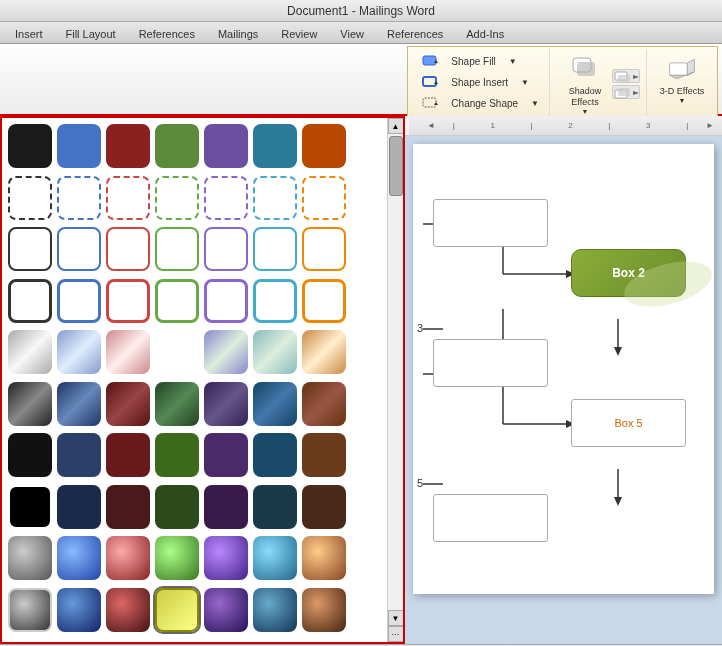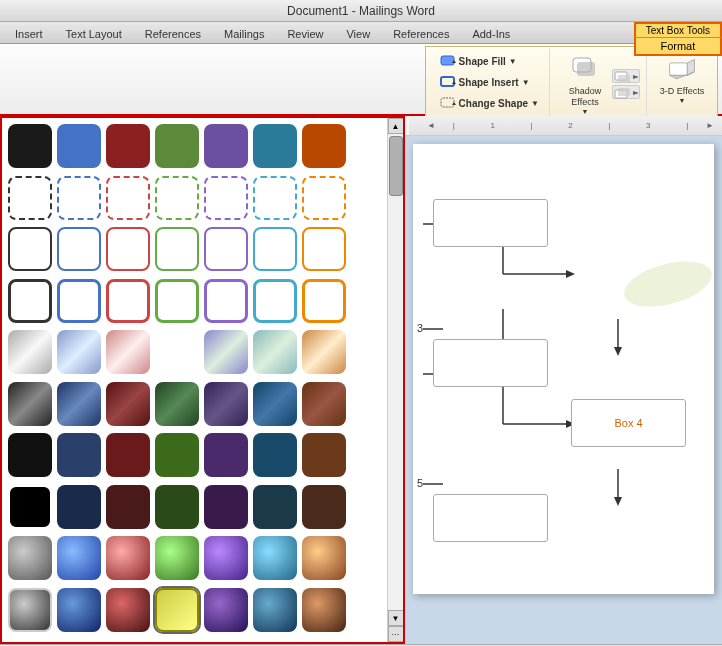--- a/index.html
+++ b/index.html
@@ -49,28 +49,27 @@
       padding: 2px 4px;
       align-items: flex-start;
     }
 
     
     .ribbon-left { flex: 1; }
 
     .ribbon-btn {
       display: flex;
       align-items: center;
-      gap: 3px;
+      gap: 13px;
       padding: 1px 3px;
       cursor: pointer;
       font-size: 10px;
       color: #333;
       border: 1px solid transparent;
       border-radius: 2px;
-      font-weight: bold;
     }
 
     .ribbon-btn-icon {
       width: 16px;
       height: 16px;
       display: flex;
       align-items: center;
       justify-content: center;
       font-size: 10px;
     }
@@ -199,36 +198,28 @@
   </style>
 </head>
 <body>
 
 <div class="title-bar">
   <span>Document1 - Mailings Word</span>
 </div>
 
 <div class="tab-bar">
   <div class="tab-item">Insert</div>
-  <div class="tab-item">Text Layout</div>
+  <div class="tab-item">Fill Layout</div>
   <div class="tab-item">References</div>
   <div class="tab-item">Mailings</div>
   <div class="tab-item">Review</div>
   <div class="tab-item">View</div>
   <div class="tab-item">References</div>
   <div class="tab-item">Add-Ins</div>
 
-  <div style="position:absolute;right:0;top:0;display:flex;flex-direction:column;">
-    <div style="background:#ffd966;border:2px solid #e06000;padding:1px 10px;font-size:10px;text-align:center;border-bottom:none;">
-      <span>Text Box Tools</span>
-    </div>
-    <div style="background:#ffd966;border:2px solid #e06000;border-top:1px solid #cc9900;padding:2px 14px;font-size:11px;text-align:center;">
-      <span>Format</span>
-    </div>
-  </div>
 </div>
 
 <div class="ribbon-content">
   <div class="ribbon-left"></div>
 
   <div style="display:flex;align-items:stretch;border:1px solid #c8b870;background:linear-gradient(to bottom,#fffdf0,#f5ead0);padding:2px 4px;gap:4px;">
 
     <div style="display:flex;flex-direction:column;gap:1px;padding:2px 6px;border-right:1px solid #ddd;">
       <div class="ribbon-btn">
         <div class="ribbon-btn-icon">
@@ -446,29 +437,32 @@
         <line x1="10" y1="340" x2="30" y2="340" stroke="#333" stroke-width="1.5"></line>
 
         <line x1="205" y1="175" x2="205" y2="205" stroke="#333" stroke-width="1.5"></line>
         <polygon points="201,203 205,212 209,203" fill="#333"></polygon>
         <line x1="205" y1="325" x2="205" y2="355" stroke="#333" stroke-width="1.5"></line>
         <polygon points="201,353 205,362 209,353" fill="#333"></polygon>
       </svg>
 
       <div style="position:absolute;top:55px;left:20px;width:115px;height:48px;border:1px solid #aaa;border-radius:3px;background:white;"></div>
 
+      <div style="position:absolute;top:105px;left:158px;width:115px;height:48px;border-radius:10px;background:linear-gradient(135deg,#8aad3a,#6a8c2a);border:1px solid #5a7c1a;display:flex;align-items:center;justify-content:center;">
+        <span style="color:white;font-weight:bold;font-size:12px;">Box 2</span>
+      </div>
 
       <div style="position:absolute;top:120px;left:210px;width:90px;height:40px;background:rgba(200,220,150,0.35);border-radius:50%;transform:rotate(-15deg);"></div>
 
       <div style="position:absolute;top:178px;left:4px;font-size:11px;color:#333;">3</div>
 
       <div style="position:absolute;top:195px;left:20px;width:115px;height:48px;border:1px solid #aaa;border-radius:3px;background:white;"></div>
 
       <div style="position:absolute;top:255px;left:158px;width:115px;height:48px;border-radius:3px;background:white;border:1px solid #aaa;display:flex;align-items:center;justify-content:center;">
-        <span style="color:#cc6600;font-size:11px;">Box 4</span>
+        <span style="color:#cc6600;font-size:11px;">Box 5</span>
       </div>
 
       <div style="position:absolute;top:333px;left:4px;font-size:11px;color:#333;">5</div>
 
       <div style="position:absolute;top:350px;left:20px;width:115px;height:48px;border:1px solid #aaa;border-radius:3px;background:white;"></div>
     </div>
   </div>
 </div>
 
 <div class="status-bar">

